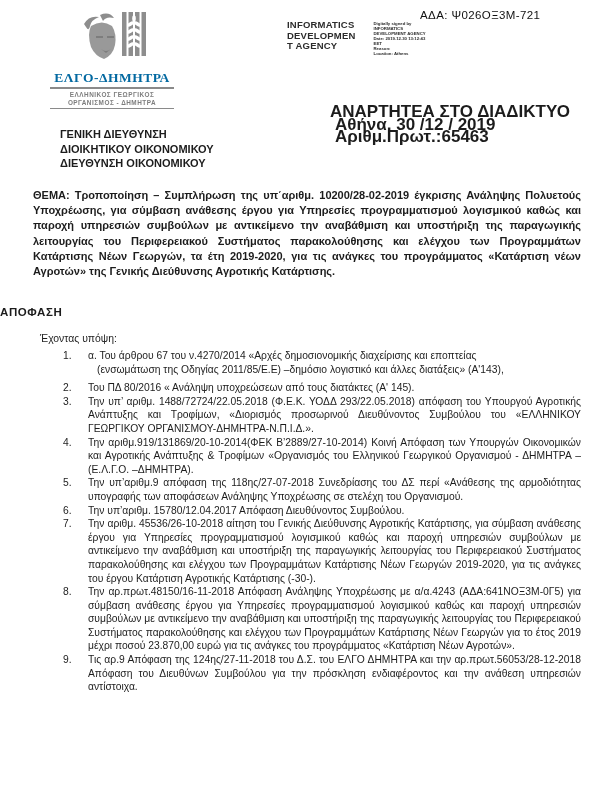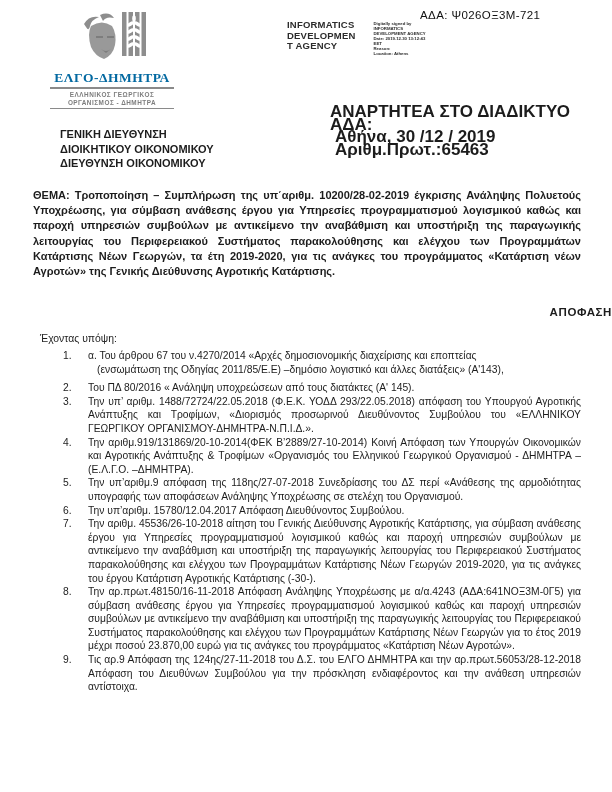--- a/index.html
+++ b/index.html
@@ -25,21 +25,21 @@
   
   .dept{position:absolute;left:60px;top:127px;font-weight:bold;font-size:11px;line-height:14.6px;}
   .meta{position:absolute;left:330px;top:106px;font-weight:bold;font-size:17px;line-height:12.6px;}
   .meta .ind{padding-left:5px;}
   
   .thema{
     position:absolute;left:33px;top:188px;width:548px;
     font-weight:bold;font-size:11px;line-height:15.2px;text-align:justify;
   }
   
-  .apofasi{position:absolute;left:0;top:306px;width:100%;text-align:right;font-weight:bold;font-size:11.5px;letter-spacing:0.6px;}
+  .apofasi{position:absolute;left:0;top:306px;width:100%;text-align:left;font-weight:bold;font-size:11.5px;letter-spacing:0.6px;}
   .having{position:absolute;left:40px;top:333px;font-size:10.4px;}
   
   .list{position:absolute;left:63px;top:349px;width:518px;font-size:10.3px;line-height:13.6px;}
   .li{display:flex;margin:0;}
   .li .num{flex:0 0 25px;}
   .li .body{flex:1;text-align:justify;}
   .li .body.noj{text-align:left;}
   .li.gap{margin-top:5px;}
   .sub{text-align:left;}
   .sub.cont{padding-left:9px;}
@@ -105,21 +105,20 @@
   <div class="ada-top">ΑΔΑ: Ψ026ΟΞ3Μ-721</div>
 
   <div class="dept">
     <div>ΓΕΝΙΚΗ ΔΙΕΥΘΥΝΣΗ</div>
     <div>ΔΙΟΙΚΗΤΙΚΟΥ ΟΙΚΟΝΟΜΙΚΟΥ</div>
     <div>ΔΙΕΥΘΥΝΣΗ ΟΙΚΟΝΟΜΙΚΟΥ</div>
   </div>
 
   <div class="meta">
     <div>ΑΝΑΡΤΗΤΕΑ ΣΤΟ ΔΙΑΔΙΚΤΥΟ</div>
-    <div>ΑΔΑ:</div>
     <div class="ind">Αθήνα, 30 /12 / 2019</div>
     <div class="ind">Αριθμ.Πρωτ.:65463</div>
   </div>
 
   <div class="thema">ΘΕΜΑ: Τροποποίηση – Συμπλήρωση της υπ΄αριθμ. 10200/28-02-2019 έγκρισης Ανάληψης Πολυετούς Υποχρέωσης, για σύμβαση ανάθεσης έργου για Υπηρεσίες προγραμματισμού λογισμικού καθώς και παροχή υπηρεσιών συμβούλων με αντικείμενο την αναβάθμιση και υποστήριξη της παραγωγικής λειτουργίας του Περιφερειακού Συστήματος παρακολούθησης και ελέγχου των Προγραμμάτων Κατάρτισης Νέων Γεωργών, τα έτη 2019-2020, για τις ανάγκες του προγράμματος «Κατάρτιση νέων Αγροτών» της Γενικής Διεύθυνσης Αγροτικής Κατάρτισης.</div>
 
   <div class="apofasi">ΑΠΟΦΑΣΗ</div>
 
   <div class="having">Έχοντας υπόψη:</div>
 

